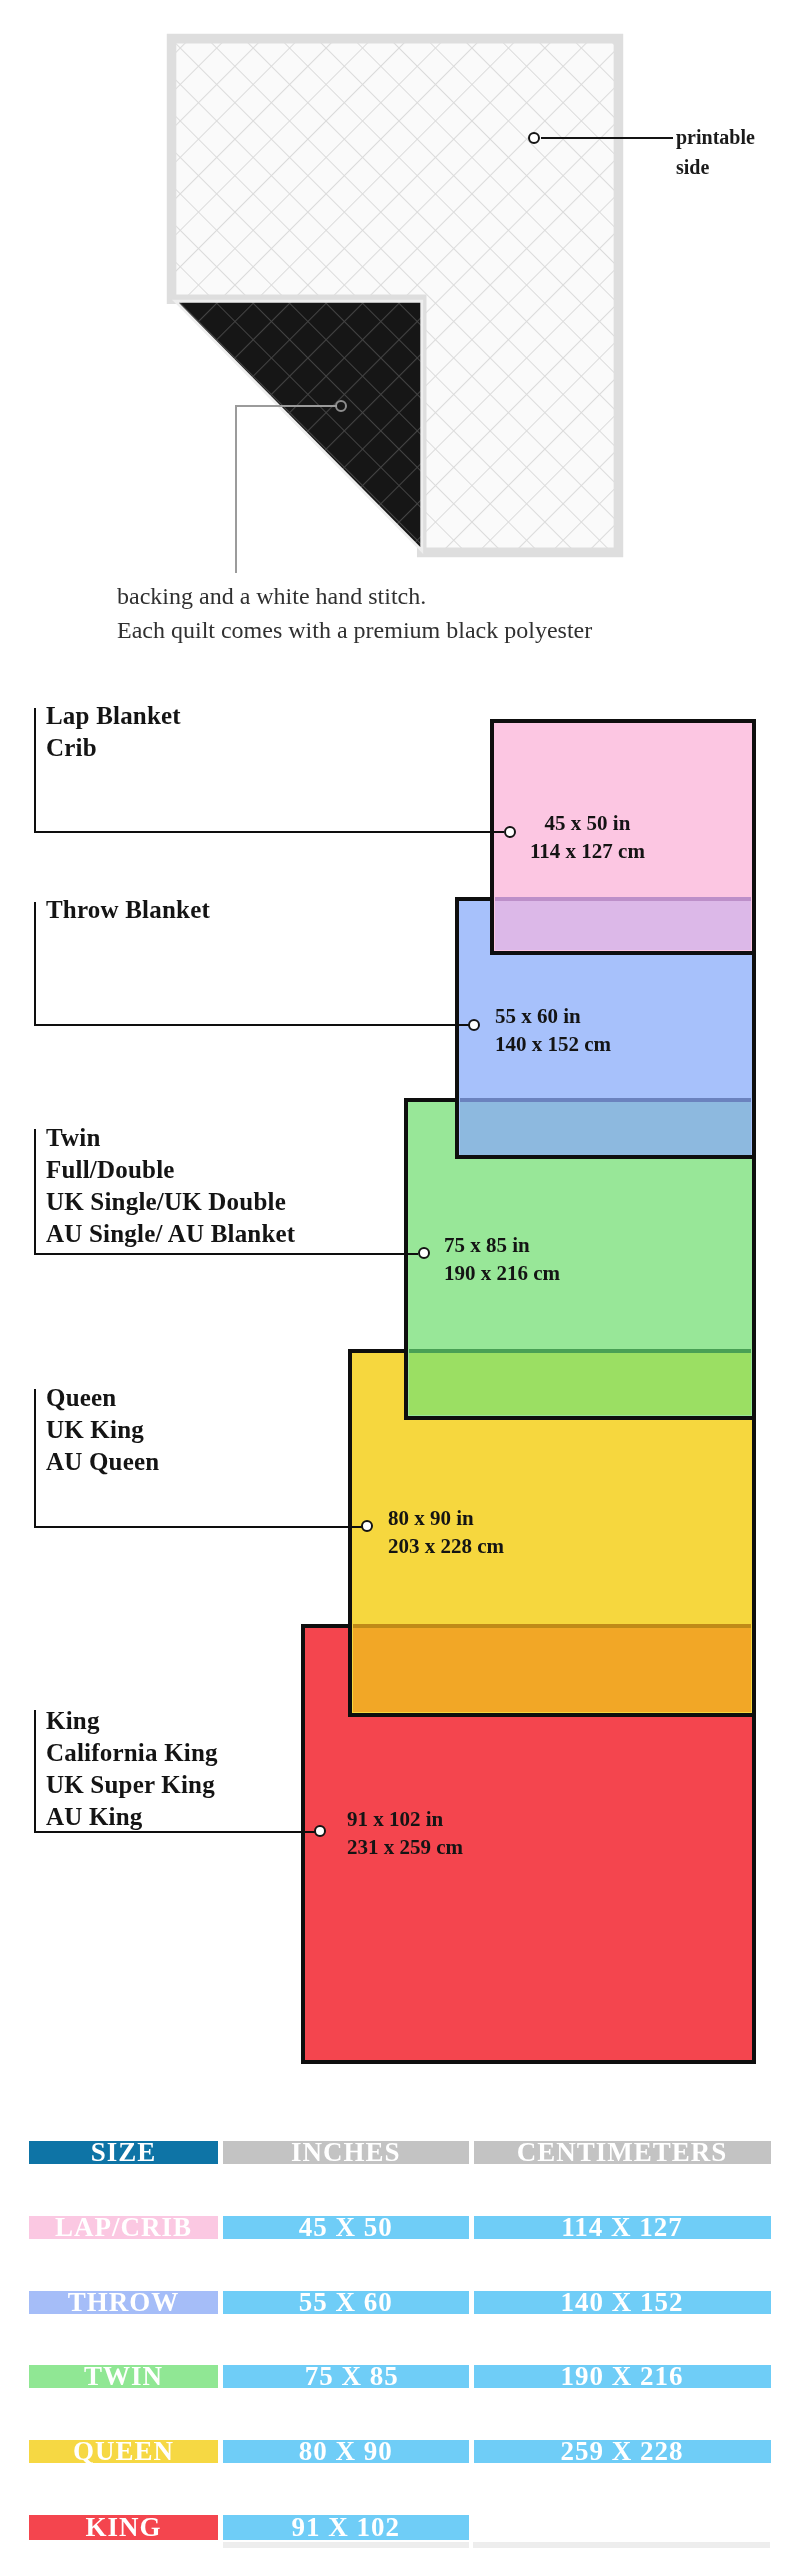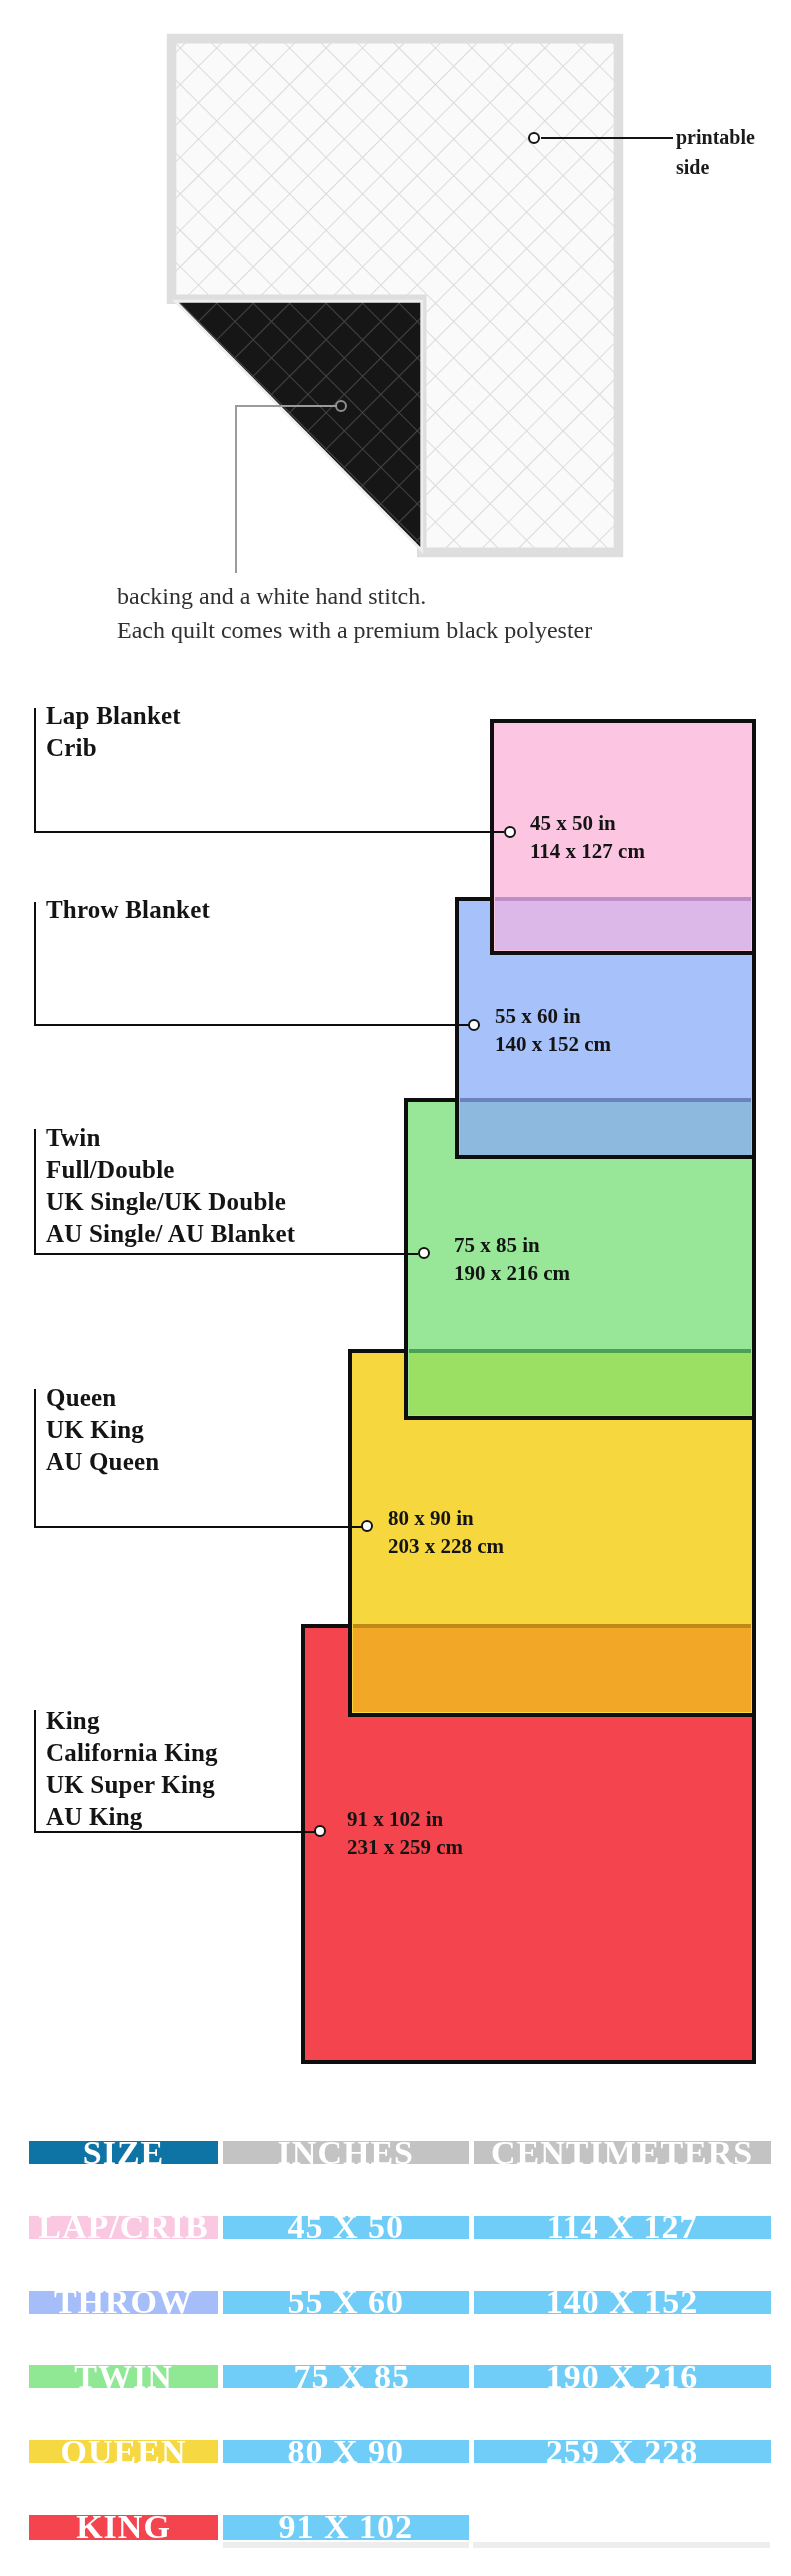--- a/index.html
+++ b/index.html
@@ -34,21 +34,21 @@
   .size-label{font-size:21px;font-weight:700;line-height:28px;color:#141414;white-space:nowrap;}
   .vl{left:34px;width:2.4px;background:#0e0e0e;}
   .hl{height:2.4px;background:#0e0e0e;}
 
   
   .size-table{left:29px;top:2094px;display:grid;
       grid-template-columns:189px 246px 297px;
       grid-template-rows:70px 70px 70px 70px 70px 72px;
       gap:4.8px;}
   .cell{display:flex;align-items:center;justify-content:center;color:#ffffff;
-        font-weight:700;font-size:34px;letter-spacing:1px;white-space:nowrap;margin-top:47px;}
+        font-weight:700;font-size:27px;letter-spacing:1px;white-space:nowrap;margin-top:47px;}
   .tbl-shadow{height:5.7px;background:#ededed;top:2542px;}
 </style>
 </head>
 <body>
 
 <div class="canvas">
 
   <svg class="abs quilt-svg" viewBox="0 0 488 558">
     <defs>
       <pattern id="qw" width="27" height="27" patternUnits="userSpaceOnUse" patternTransform="rotate(45)">
@@ -98,21 +98,21 @@
   <div class="abs strip-pb" style="background-color: rgb(220, 184, 232);"></div>
   <div class="abs sborder rect-pink"></div>
 
   <div class="abs group-label" style="top:700px;">
     <div>Lap Blanket</div>
     <div>Crib</div>
   </div>
   <div class="abs vl" style="top:708px;height:124px;"></div>
   <div class="abs hl" style="left:34px;top:831px;width:470px;"></div>
   <div class="abs callout-dot" style="left:504px;top:826px;"></div>
-  <div class="abs size-label" style="left:530px;top:809px;">
+  <div class="abs size-label" style="left:530px;top:809px;text-align:center;">
     <div>45 x 50 in</div>
     <div>114 x 127 cm</div>
   </div>
 
   <div class="abs group-label" style="top:894px;">
     <div>Throw Blanket</div>
   </div>
   <div class="abs vl" style="top:902px;height:123px;"></div>
   <div class="abs hl" style="left:34px;top:1024px;width:435px;"></div>
   <div class="abs callout-dot" style="left:468px;top:1019px;"></div>
@@ -123,21 +123,21 @@
 
   <div class="abs group-label" style="top:1122px;">
     <div>Twin</div>
     <div>Full/Double</div>
     <div>UK Single/UK Double</div>
     <div>AU Single/ AU Blanket</div>
   </div>
   <div class="abs vl" style="top:1129px;height:124px;"></div>
   <div class="abs hl" style="left:34px;top:1253px;width:384px;"></div>
   <div class="abs callout-dot" style="left:418px;top:1247px;"></div>
-  <div class="abs size-label" style="left:444px;top:1231px;margin-left:10px;">
+  <div class="abs size-label" style="left:444px;top:1231px;">
     <div>75 x 85 in</div>
     <div>190 x 216 cm</div>
   </div>
 
   <div class="abs group-label" style="top:1382px;">
     <div>Queen</div>
     <div>UK King</div>
     <div>AU Queen</div>
   </div>
   <div class="abs vl" style="top:1389px;height:138px;"></div>

